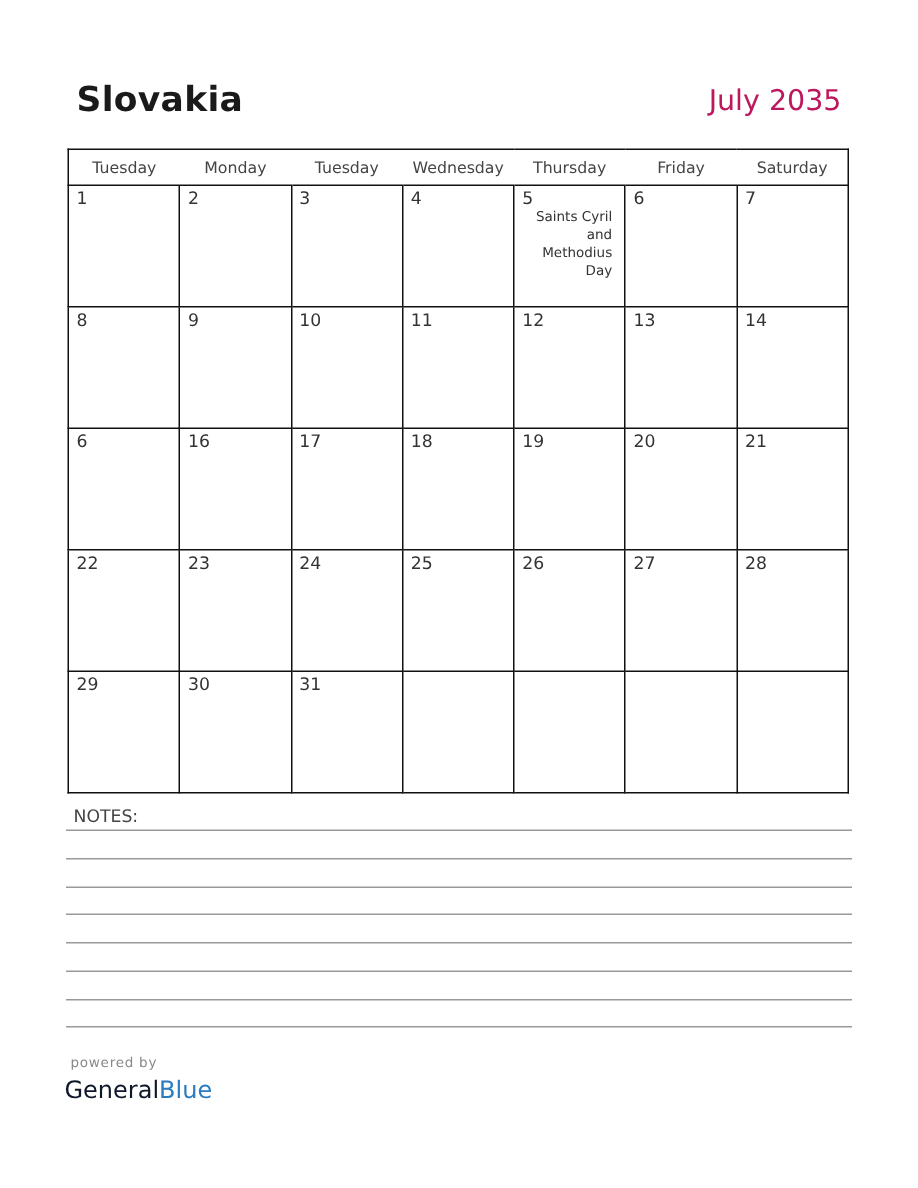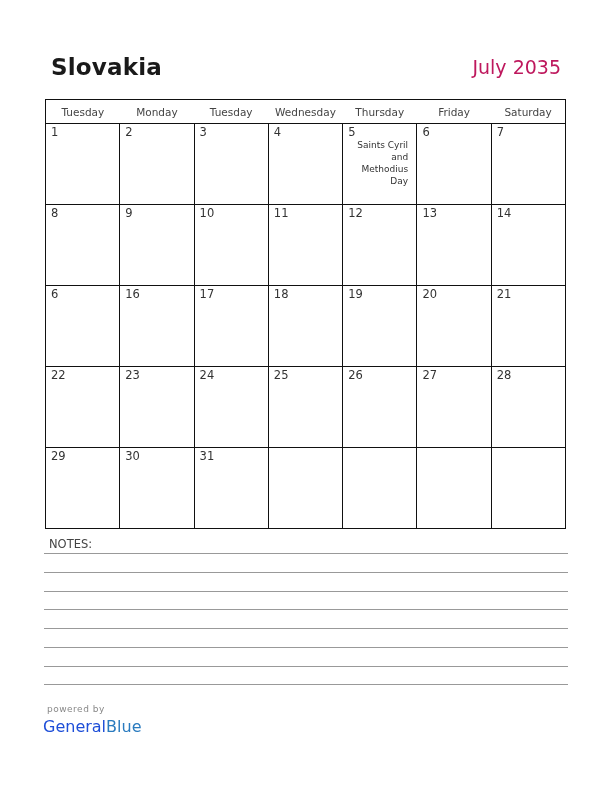--- a/index.html
+++ b/index.html
@@ -10,21 +10,21 @@
     table.cal th { height: 23px; border-top: 1.3px solid #111; border-bottom: 1.3px solid #111; font-weight: normal; font-size: 10.5px; color: #444; padding: 0; text-align: center; }
     table.cal th:first-child { border-left: 1.3px solid #111; }
     table.cal th:last-child { border-right: 1.3px solid #111; margin-top: 24px; }
     table.cal td { height: 76px; border: 1.3px solid #111; vertical-align: top; padding: 2px 5px; font-size: 11px; color: #333; }
     .daynum { display: block; font-size: 11.5px; line-height: 13px; }
     .holiday { display: block; font-size: 9px; line-height: 12px; color: #333; margin-top: 0px; }
     .notes-label { position: absolute; left: 49px; top: 537px; font-size: 11.5px; color: #444; }
     .note-line { position: absolute; left: 44px; width: 524px; height: 0; border-top: 1px solid #999; }
     .powered { position: absolute; left: 47px; top: 704px; font-size: 9px; color: #888; letter-spacing: 0.5px; }
     .brand { position: absolute; left: 43px; top: 717px; font-size: 16px; }
-    .brand .g { color: #1d4ed8; }
+    .brand .g { color: #0f172a; }
     .brand .b { color: #2a7bbf; }
   </style>
 </head>
 <body>
 
 <div class="country">Slovakia</div>
 <div class="month">July 2035</div>
 
 <table class="cal">
   <thead>

